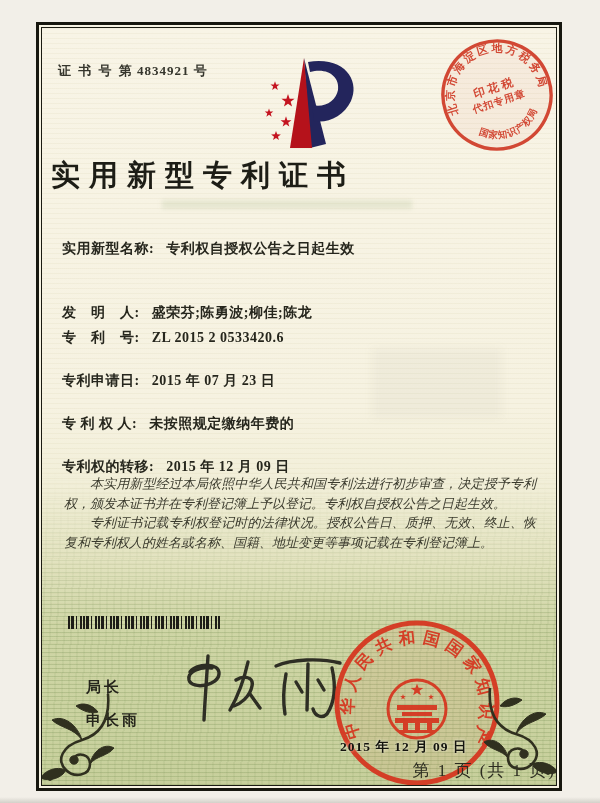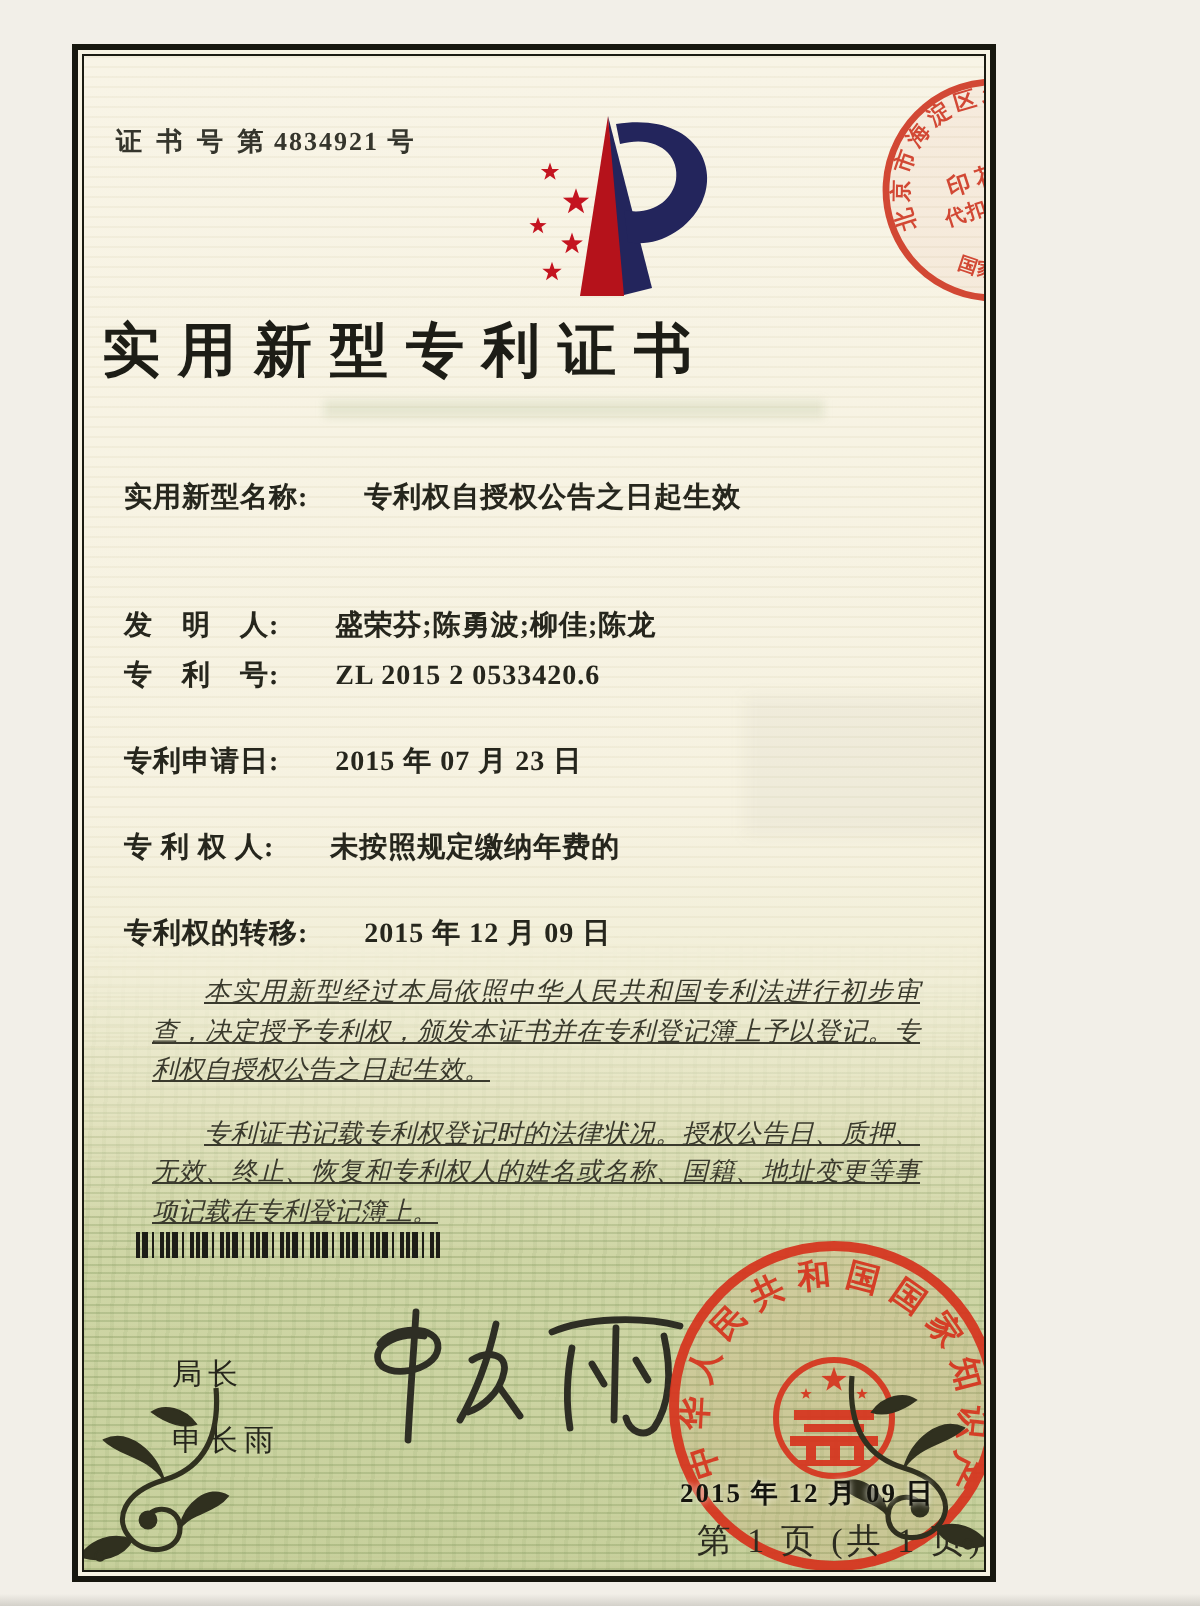--- a/index.html
+++ b/index.html
@@ -3,21 +3,21 @@
 <meta charset="utf-8">
 <style>
   html,body{margin:0;padding:0;}
   body{
     width:600px;height:803px;position:relative;overflow:hidden;
     background:linear-gradient(105deg,#f4f2eb 0%,#f2efe7 60%,#ecead f 100%);
     background-color:#f2efe8;
     font-family:"Liberation Serif","DejaVu Serif",serif;
   }
   .cert{
-    position:absolute;left:36px;top:22px;width:462px;height:769px;
+    position:absolute;left:36px;top:22px;width:526px;height:769px;
     border:3px solid #17170f;background:#f7f3e3;box-sizing:border-box;
   }
   .inner{
     position:absolute;inset:2px;border:1px solid #1b1b12;overflow:hidden;
     background:linear-gradient(180deg,#f8f4e6 0%,#f6f2e1 50%,#f2efd9 60%,#e3e3c0 70%,#cfd6a6 79%,#c7d09c 100%);
   }
   .guilloche{
     position:absolute;inset:0;pointer-events:none;
     background:
       repeating-linear-gradient(180deg, rgba(96,125,62,.22) 0 1px, rgba(0,0,0,0) 1px 4px),
@@ -35,33 +35,33 @@
   .tax-stamp{position:absolute;left:396px;top:8px;width:118px;height:118px;transform:rotate(-18deg);opacity:.92;}
   .tax-stamp text{font-family:"Liberation Serif","DejaVu Serif",serif;font-weight:bold;}
   .title{
     position:absolute;left:0;right:0;top:128px;
     font-size:29px;font-weight:bold;color:#1d1d16;letter-spacing:9px;text-indent:9px;
   }
   .ghost-line{position:absolute;left:120px;top:172px;width:250px;height:9px;background:rgba(140,165,115,.16);filter:blur(2px);}
   .ghost-smudge{position:absolute;left:330px;top:320px;width:130px;height:70px;background:rgba(120,120,105,.05);filter:blur(4px);}
   .fields{position:absolute;left:20px;right:16px;top:0;height:0;}
   .field{position:absolute;left:0;font-size:14px;color:#26261d;font-weight:bold;letter-spacing:.5px;white-space:nowrap;}
-  .field .lab{margin-right:24px;}
+  .field .lab{margin-right:8px;}
   .f0{top:212px}.f1{top:276px}.f2{top:301px}.f3{top:344px}.f4{top:387px}.f5{top:430px}
   .body-text{
     position:absolute;left:22px;right:20px;top:446px;
     font-size:13px;line-height:19.5px;color:#3a3a2d;text-align:justify;
     font-style:italic;font-weight:500;
   }
-  .body-text p{margin:12px;text-indent:2em;text-decoration:underline;}
+  .body-text p{margin:0;text-indent:2em;}
   .barcode{
     position:absolute;left:26px;top:588px;width:152px;height:13px;
     background:repeating-linear-gradient(90deg,#1d1d17 0 2px,transparent 2px 3px,#1d1d17 3px 6px,transparent 6px 8px,#1d1d17 8px 9px,transparent 9px 12px,#1d1d17 12px 14px,transparent 14px 15px);
   }
-  .signer{position:absolute;left:44px;top:650px;font-size:15px;font-weight:normal;color:#26261c;letter-spacing:3px;}
+  .signer{position:absolute;left:44px;top:650px;font-size:15px;font-weight:bold;color:#26261c;letter-spacing:3px;}
   .signer div{margin-bottom:14px;}
   .signature{position:absolute;left:132px;top:622px;width:180px;height:78px;}
   .seal{position:absolute;left:289px;top:589px;width:172px;height:172px;opacity:.93;}
   .seal text{font-family:"Liberation Serif","DejaVu Serif",serif;font-weight:bold;}
   .seal-date{
     position:absolute;left:298px;top:710px;width:170px;text-align:left;
     font-size:13.5px;font-weight:bold;color:#14140e;letter-spacing:1px;
     text-shadow:0 0 3px rgba(250,248,235,.9);z-index:6;white-space:nowrap;
   }
   .page-footer{position:absolute;left:0;right:0;top:731px;text-align:right;font-size:17px;color:#2c2c20;letter-spacing:2px;}

